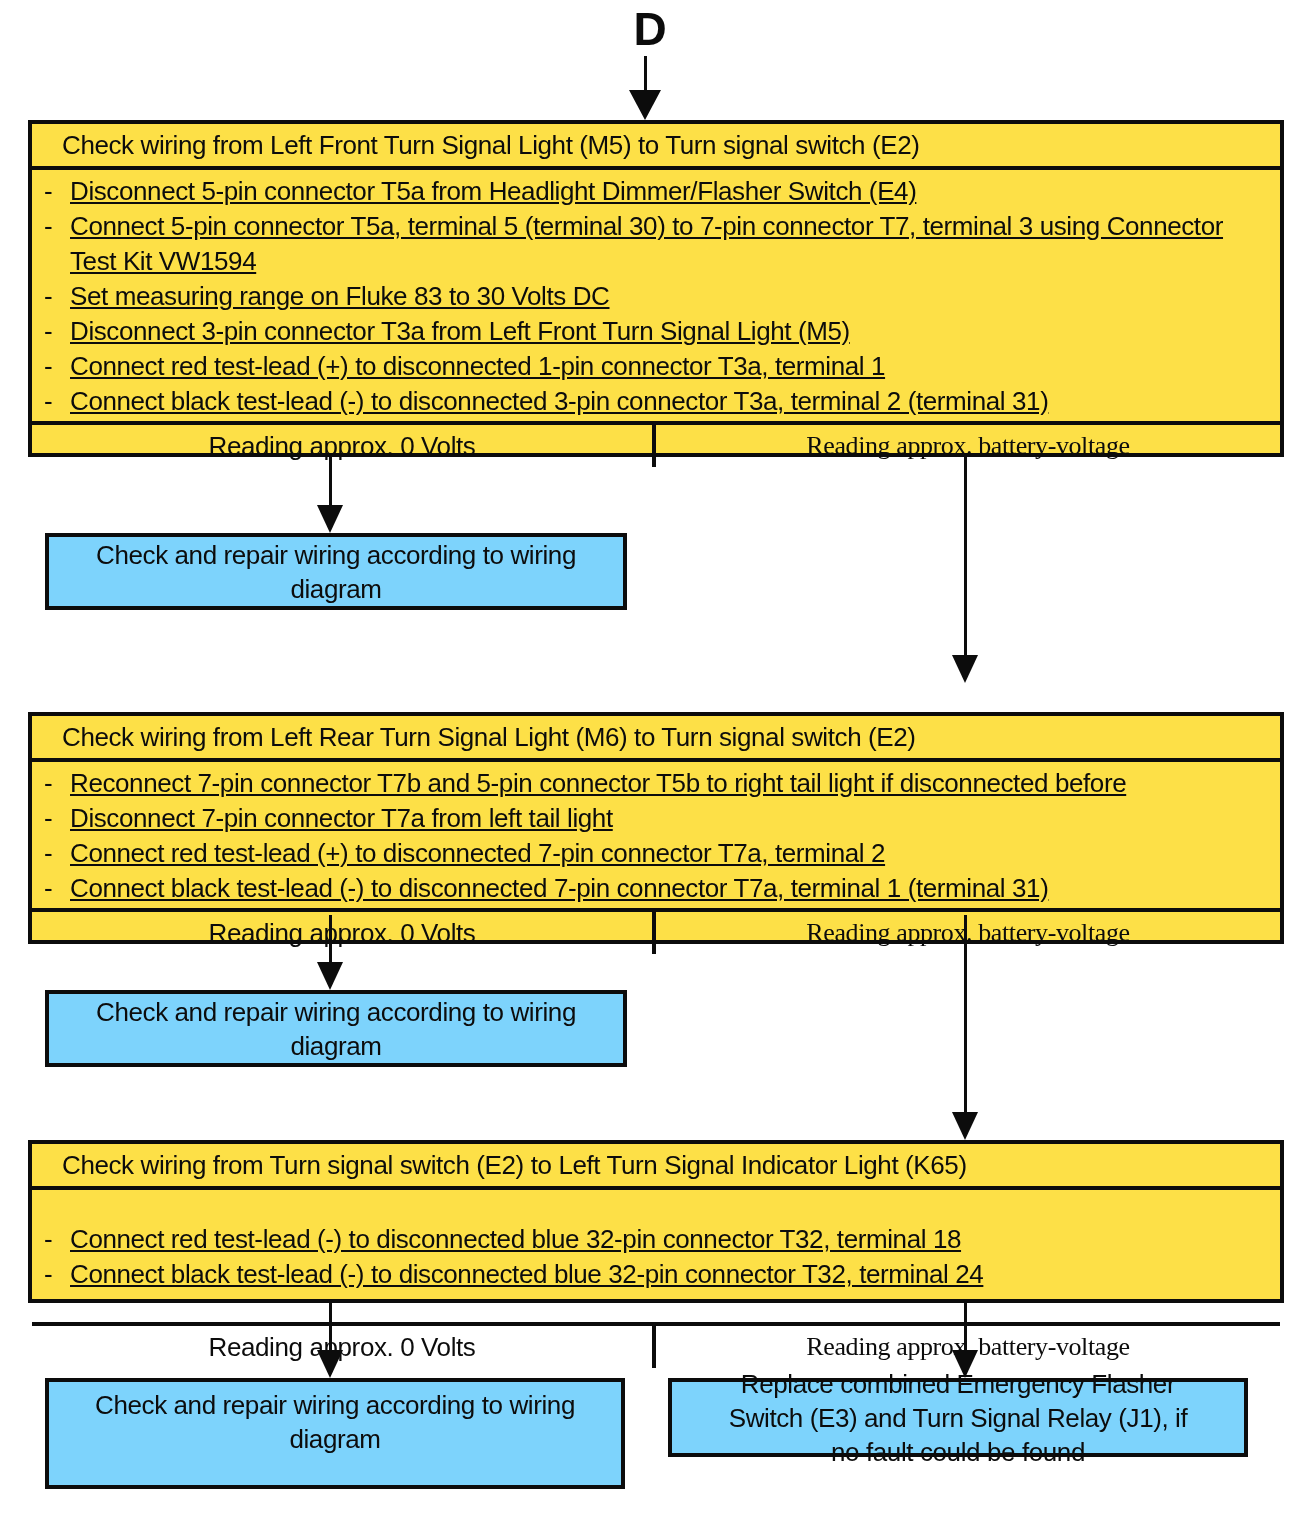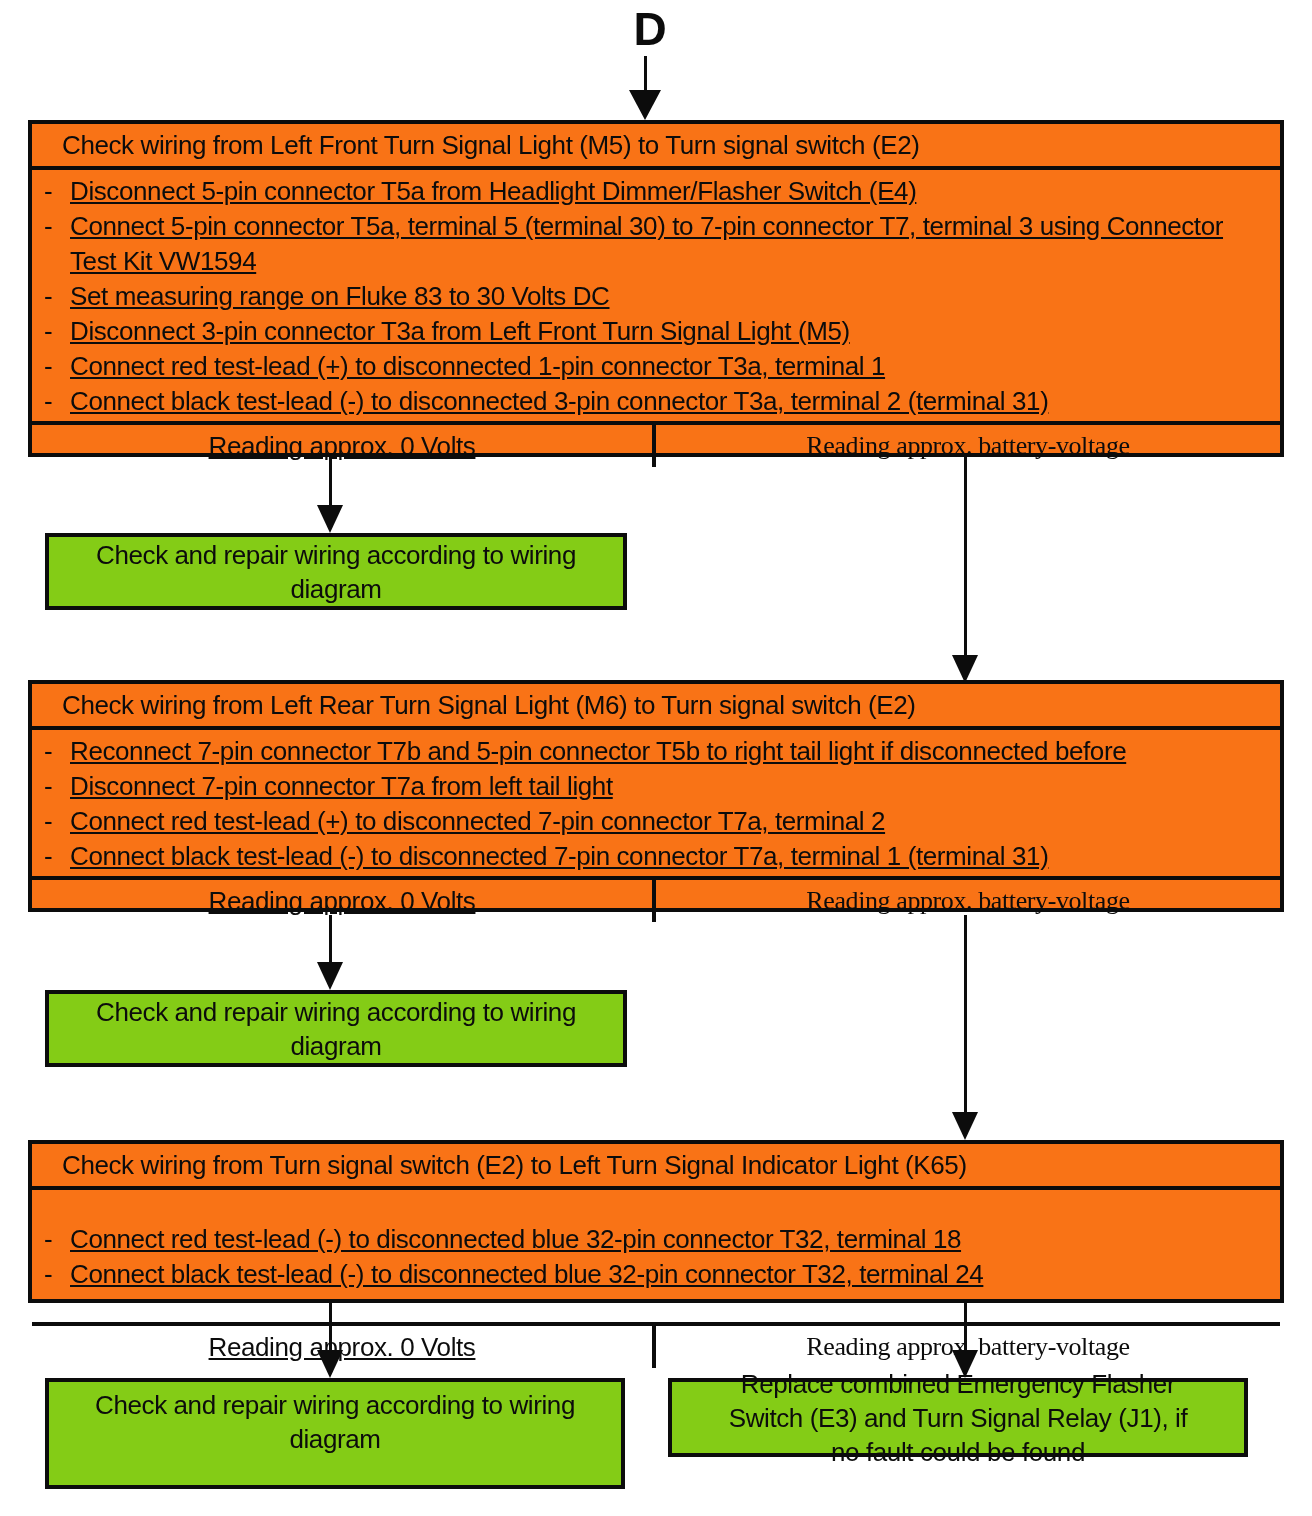--- a/index.html
+++ b/index.html
@@ -20,42 +20,42 @@
   .shaft{position:absolute;width:3px;background:#0c0c0c;}
   .head{position:absolute;width:0;height:0;
     border-left:13px solid transparent;border-right:13px solid transparent;
     border-top:28px solid #0c0c0c;}
   .head.big{border-left-width:16px;border-right-width:16px;border-top-width:30px;}
 
   
   .section{
     position:absolute;left:28px;width:1256px;
     border:4px solid #0c0c0c;box-sizing:border-box;
-    display:flex;flex-direction:column;background:#f97316;
+    display:flex;flex-direction:column;background:#fde047;
   }
   .sec-title{
     flex:0 0 auto;height:42px;border-bottom:4px solid #0c0c0c;
     display:flex;align-items:center;padding-left:30px;
     font-size:26px;
   }
   .steps{flex:1 1 auto;padding:4px 14px 2px 12px;display:flex;flex-direction:column;justify-content:space-evenly;}
   .step{display:flex;align-items:flex-start;font-size:26px;line-height:35px;}
   .step .dash{flex:0 0 26px;}
   .step .txt{flex:1 1 auto;padding-right:6px;text-decoration:underline;}
   .readings{
     flex:0 0 auto;height:42px;border-top:4px solid #0c0c0c;
     display:flex;align-items:stretch;
   }
   .rcell{display:flex;align-items:center;justify-content:center;font-size:26px;}
-  .rcell.left{flex:0 0 620px;border-right:4px solid #0c0c0c;text-decoration:underline;}
+  .rcell.left{flex:0 0 620px;border-right:4px solid #0c0c0c;}
   .rcell.right{flex:1 1 auto;font-family:Liberation Serif, serif;}
 
   
   .outcome{
-    position:absolute;border:4px solid #0c0c0c;box-sizing:border-box;background:#84cc16;
+    position:absolute;border:4px solid #0c0c0c;box-sizing:border-box;background:#7dd3fc;
     display:flex;align-items:center;justify-content:center;
     text-align:center;font-size:26px;line-height:34px;padding:2px 46px;
   }
   .outcome.topalign{align-items:flex-start;padding-top:6px;}
 </style>
 </head>
 <body>
 
 <div class="canvas">
 
@@ -97,21 +97,21 @@
     </div>
   </div>
 
   <div class="shaft" style="left:329px;top:457px;height:48px;"></div>
   <div class="head" style="left:317px;top:505px;"></div>
   <div class="shaft" style="left:964px;top:457px;height:200px;"></div>
   <div class="head" style="left:952px;top:655px;"></div>
 
   <div class="outcome" style="left:45px;top:533px;width:582px;height:77px;">Check and repair wiring according to wiring diagram</div>
 
-  <div class="section" style="top:680px;height:232px;">
+  <div class="section" style="top:712px;height:232px;">
     <div class="sec-title">Check wiring from Left Rear Turn Signal Light (M6) to Turn signal switch (E2)</div>
     <div class="steps">
       <div class="step">
         <span class="dash">-</span>
         <span class="txt">Reconnect 7-pin connector T7b and 5-pin connector T5b to right tail light if disconnected before</span>
         </div>
       <div class="step">
         <span class="dash">-</span>
         <span class="txt">Disconnect 7-pin connector T7a from left tail light</span>
         </div>

